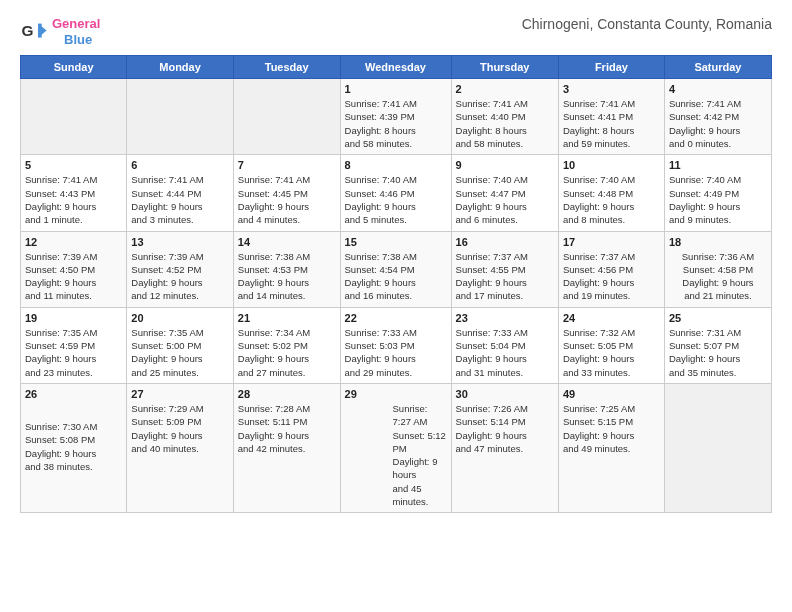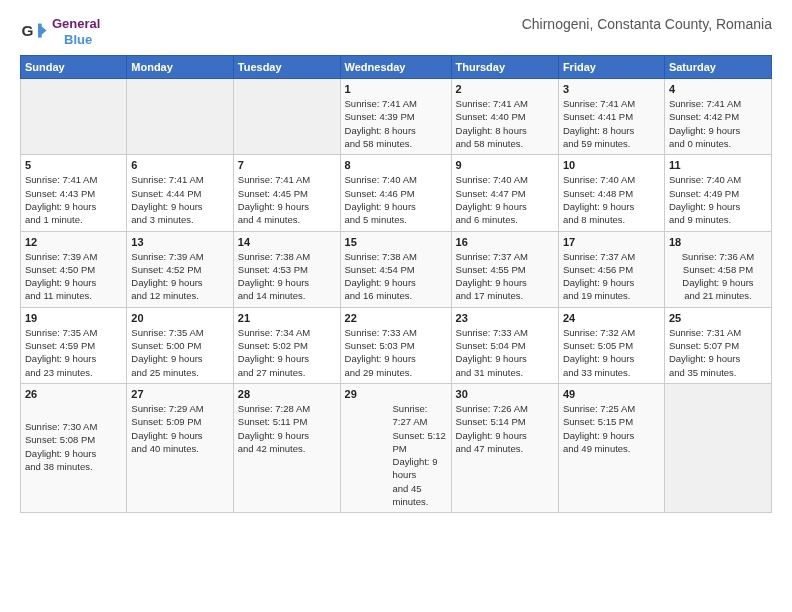--- a/index.html
+++ b/index.html
@@ -26,21 +26,21 @@
       display: flex;
       align-items: center;
     }
     .logo-text {
       display: flex;
       flex-direction: column;
       font-size: 13px;
       font-weight: bold;
       line-height: 1.2;
     }
-    .logo-text span:first-child { color: #701a75; }
+    .logo-text span:first-child { color: #ec4899; }
     .logo-text span:last-child { color: #4a90d9; padding-left: 12px; }
     .logo-icon {
       width: 28px;
       height: 28px;
       margin-right: 4px;
     }
     .title-block {
       text-align: right;
     }
     .title-block h1 {
@@ -56,21 +56,21 @@
     }
     .calendar {
       width: 100%;
       border-collapse: collapse;
       font-size: 10px;
     }
     .calendar thead tr th {
       background: #3a6fc4;
       color: #fff;
       padding: 5px 4px;
-      text-align: left;
+      text-align: center;
       font-size: 11px;
       font-weight: bold;
       border: 1px solid #2a5ab4;
     }
     .calendar tbody tr td {
       border: 1px solid #ccc;
       padding: 4px 4px;
       vertical-align: top;
       width: 113px;
       min-height: 70px;

